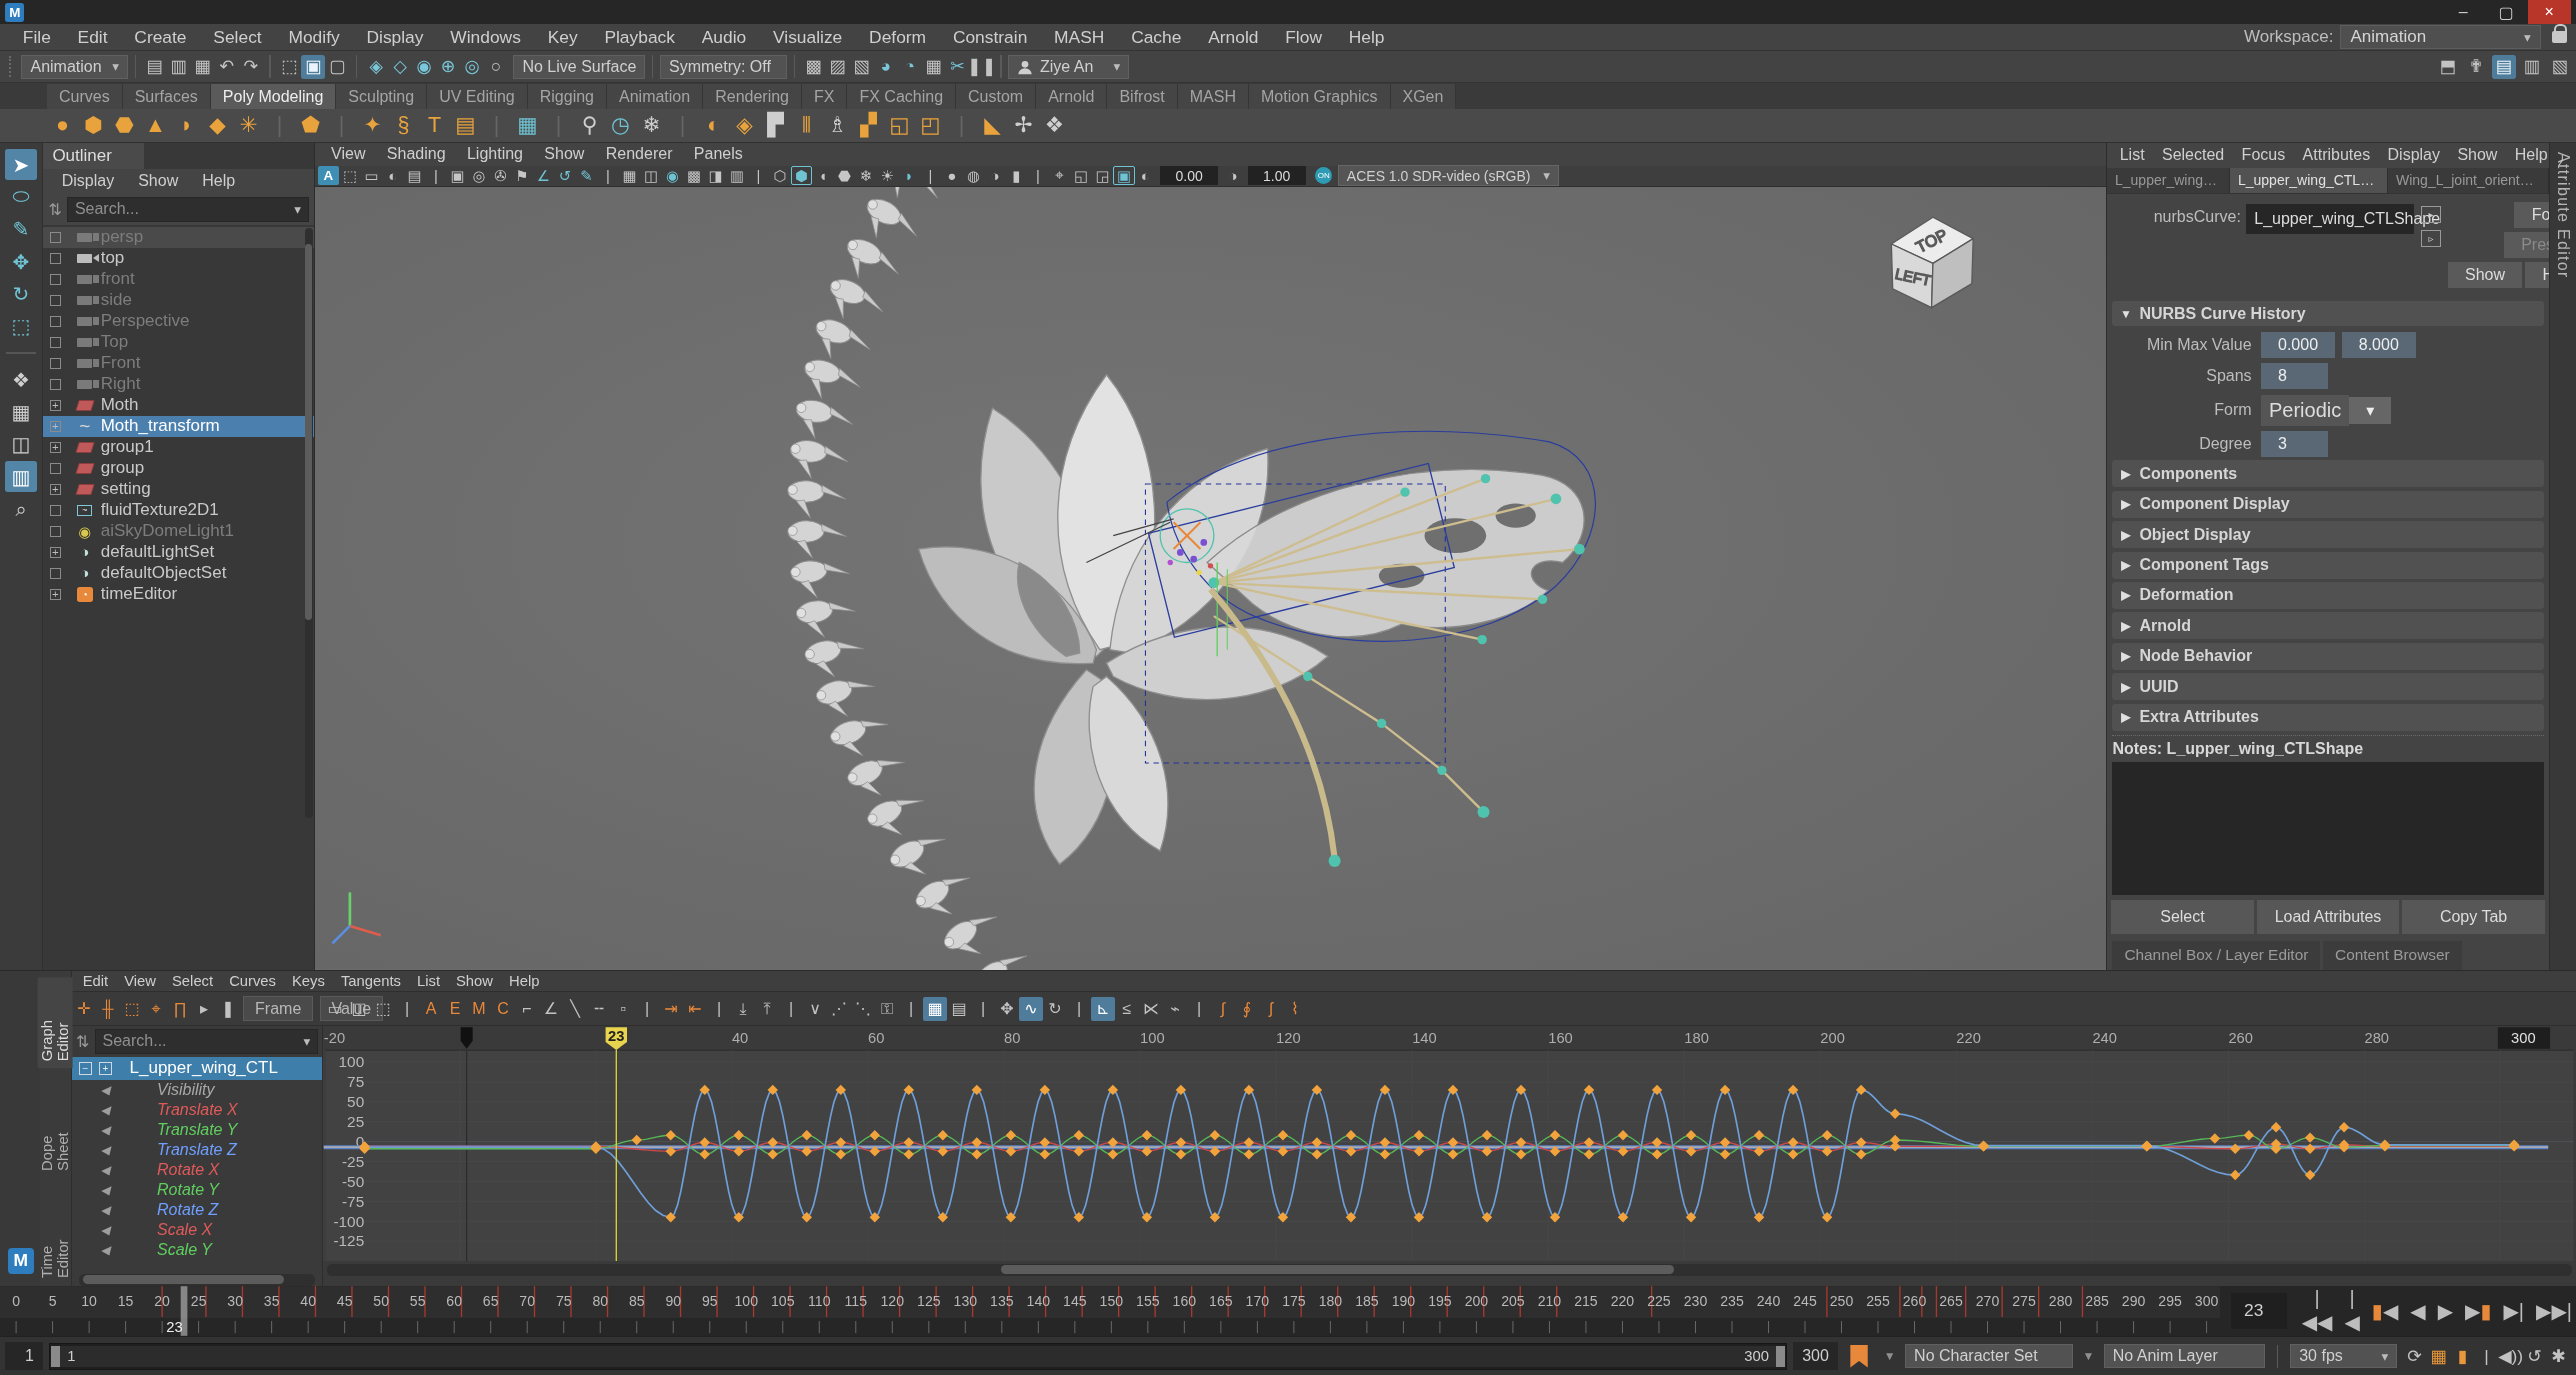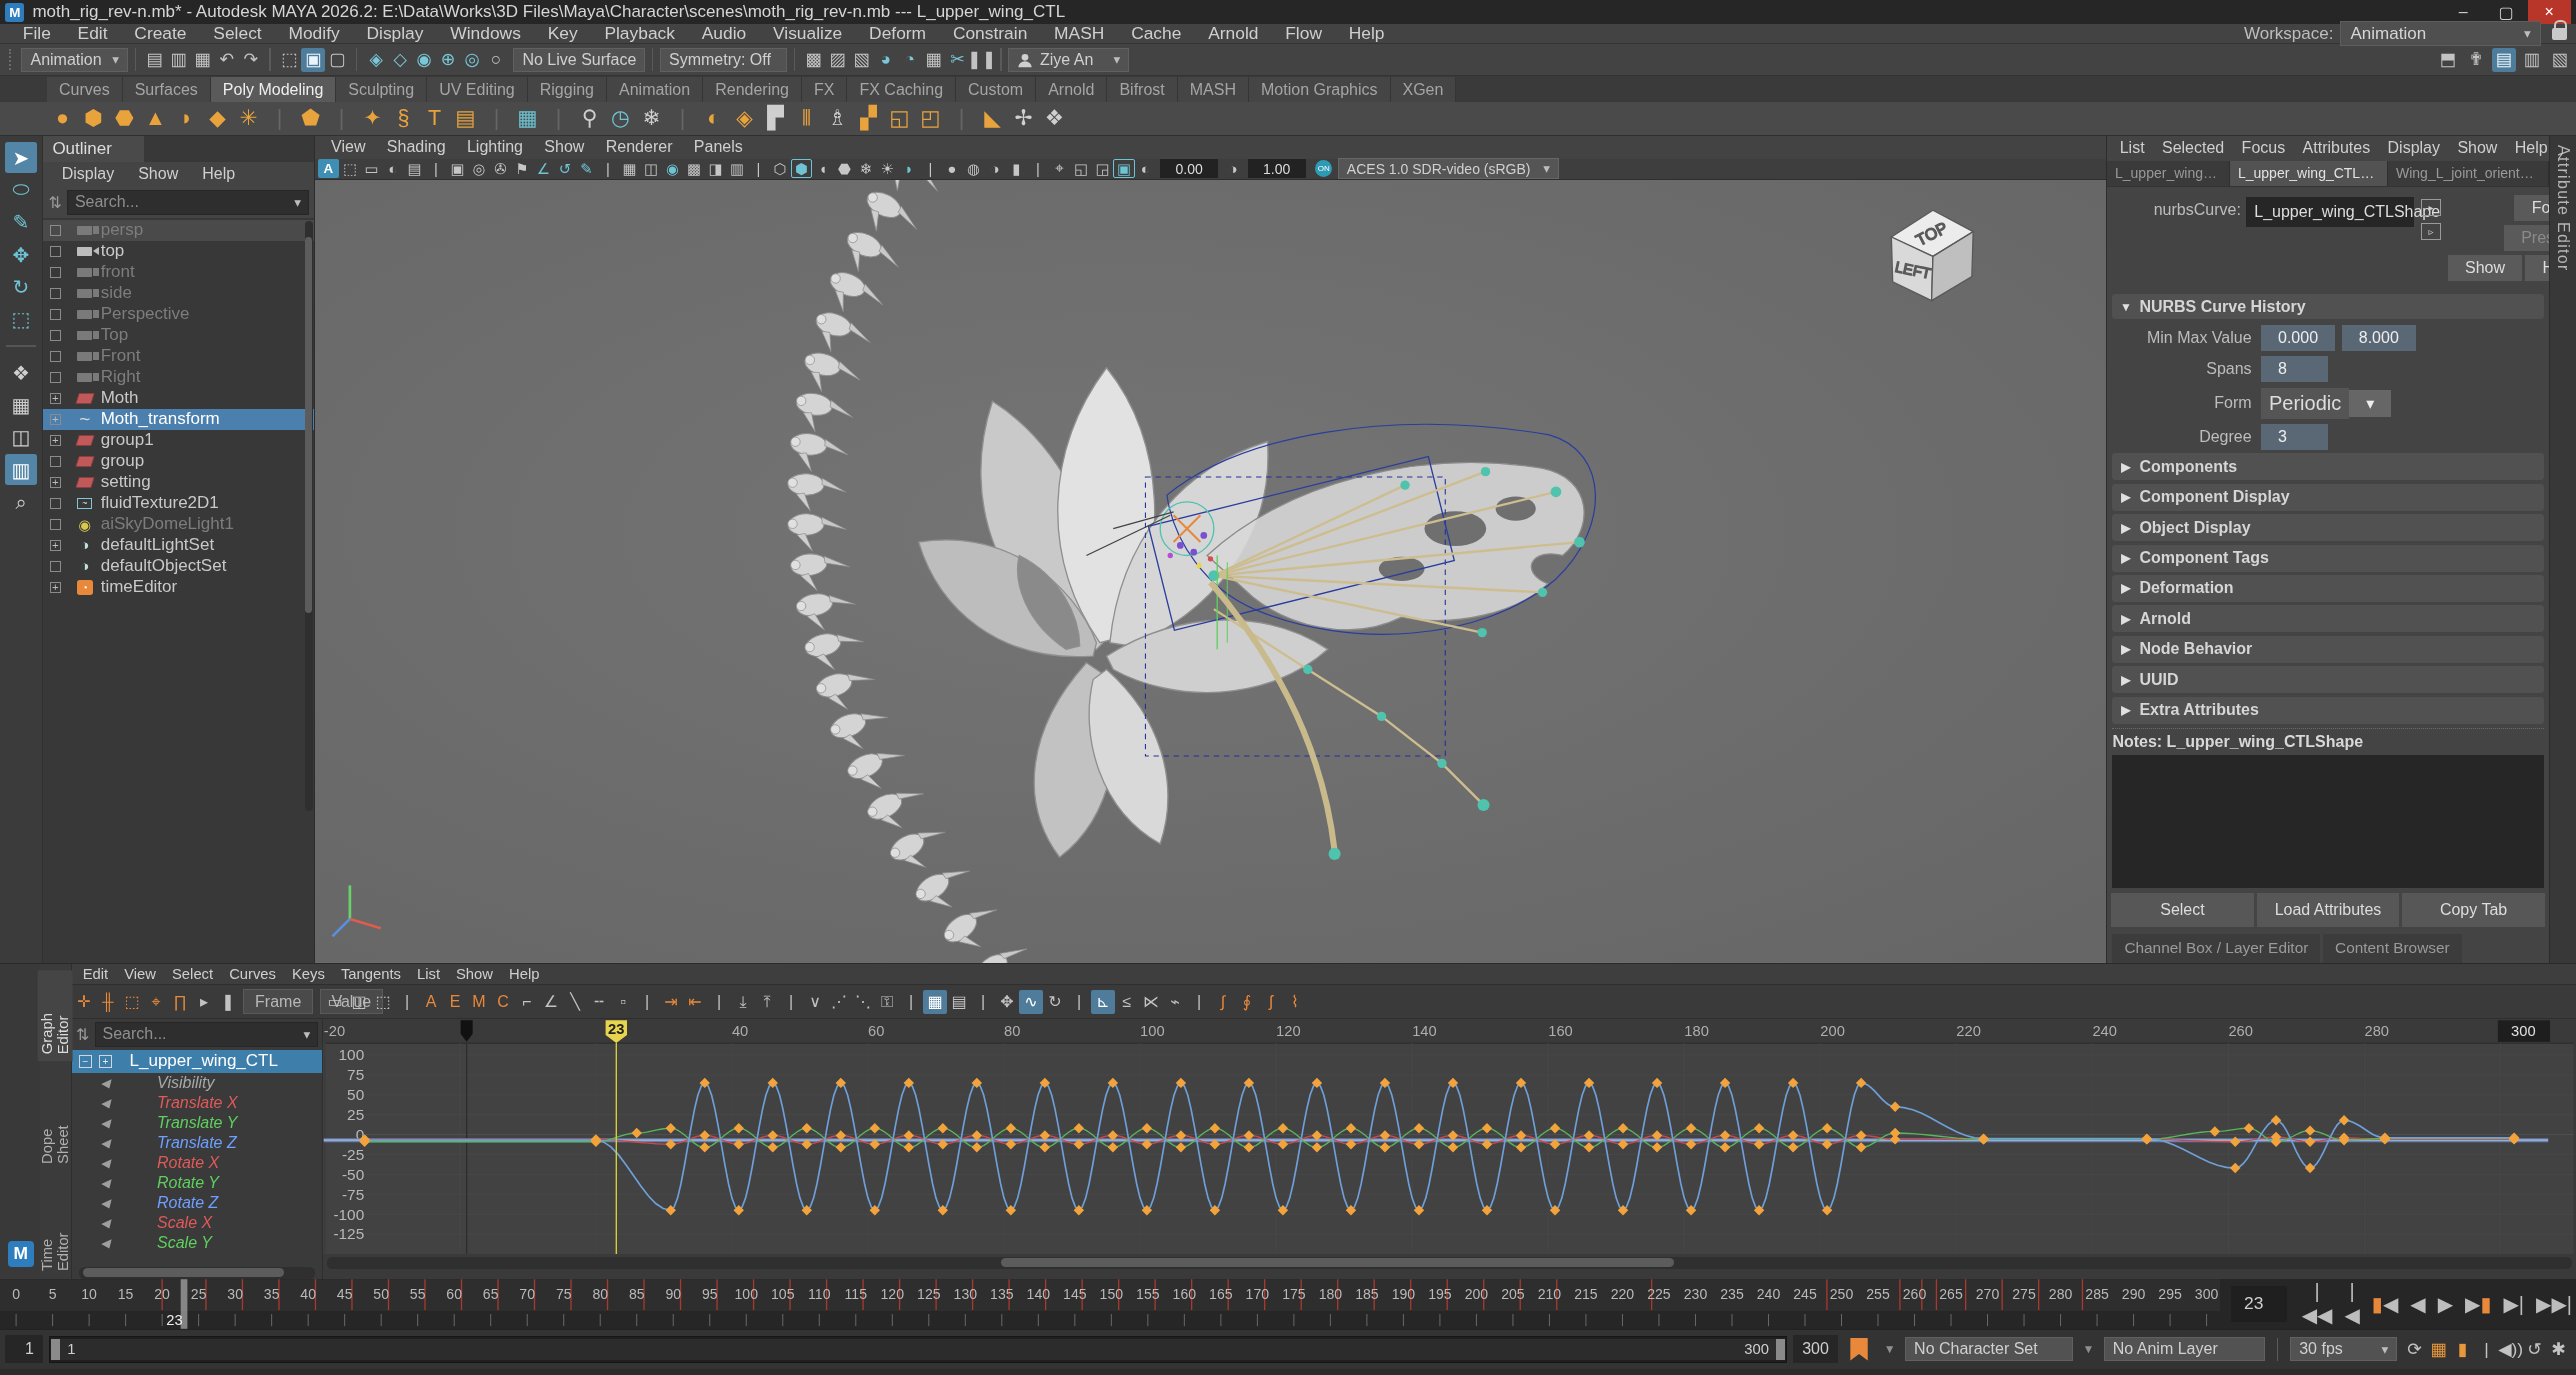--- a/index.html
+++ b/index.html
@@ -10,21 +10,21 @@
   .sep { width:1.3px; height:23px; background:#5a5a5a; margin:0 6.7px; flex:0 0 auto; }
   .grip { width:6.7px; height:70%; border-left:2px dotted #6a6a6a; margin:0 5.4px; flex:0 0 auto; }
 
   
   #titlebar { height:24px; background:#262626; display:flex; align-items:center; padding:0 5.4px; font-size:17px; color:#d6d6d6; }
   #titlebar .mlogo { width:19px; height:19px; background:#2d7dbf; color:#fff; border-radius:2.7px;
     display:flex; align-items:center; justify-content:center; font-weight:bold; font-size:13.4px; margin-right:8px; }
   #titlebar .winbtn { width:43px; height:24px; display:flex; align-items:center; justify-content:center; font-size:16px; color:#cfcfcf; }
   #titlebar .winbtn.close { background:#b8352a; color:#fff; }
 
-  #menubar { height:20px; background:#434343; display:flex; align-items:center; padding:0 9.4px; border-bottom:0.7px solid #333; }
+  #menubar { height:27px; background:#434343; display:flex; align-items:center; padding:0 9.4px; border-bottom:0.7px solid #333; }
   .menu-item { padding:0 13.4px; font-size:17.4px; color:#cfcfcf; }
   #workspace { display:flex; align-items:center; font-size:17px; color:#bdbdbd; margin-left:auto; }
   #workspace .ddl { background:#4f4f4f; border:0.7px solid #5d5d5d; padding:1.3px 9.4px; margin-left:6.7px;
      min-width:201px; display:flex; align-items:center; font-size:17px; color:#d5d5d5; }
   .caret { margin-left:auto; color:#bdbdbd; font-size:13.4px; padding-left:10.7px; }
   .lock { width:14.8px; height:12px; background:#c9c9c9; border-radius:2px; position:relative; margin-left:10.7px; }
   .lock:before { content:""; position:absolute; top:-7.4px; left:2px; width:9.4px; height:8px;
      border:2.7px solid #c9c9c9; border-bottom:none; border-radius:5.4px 5.4px 0 0; }
 
   #statusline { height:32px; background:#434343; display:flex; align-items:center; padding:0 4px; border-bottom:0.7px solid #333; }
@@ -175,21 +175,20 @@
   .rhandle { position:absolute; top:2px; bottom:2px; width:9.4px; background:#8a8a8a; }
   .rlabel { position:absolute; top:4px; font-size:14.8px; color:#cfcfcf; }
   .bookmark { width:17.4px; height:23px; background:#e8883a; clip-path:polygon(0 0,100% 0,100% 100%,50% 72%,0 100%); margin:0 6.7px;}
   .gtri { color:#8f8f8f; font-size:12px; margin:0 4px; }
 </style>
 </head>
 <body>
 
 <div id="titlebar">
   <div class="mlogo">M</div>
-  <span>moth_rig_rev-n.mb* - Autodesk MAYA 2026.2: E:\Data\Works\3D Files\Maya\Character\scenes\moth_rig_rev-n.mb  ---  L_upper_wing_CTL</span>
   <span class="grow"></span>
   <div class="winbtn">–</div>
   <div class="winbtn">▢</div>
   <div class="winbtn close">×</div>
 </div>
 
 <div id="menubar">
   <div class="row">
 
   <span class="menu-item">File</span>

